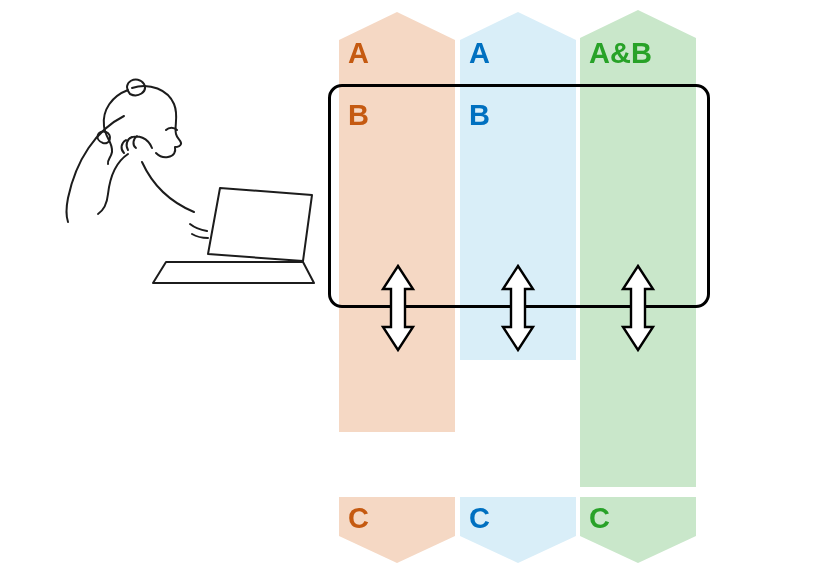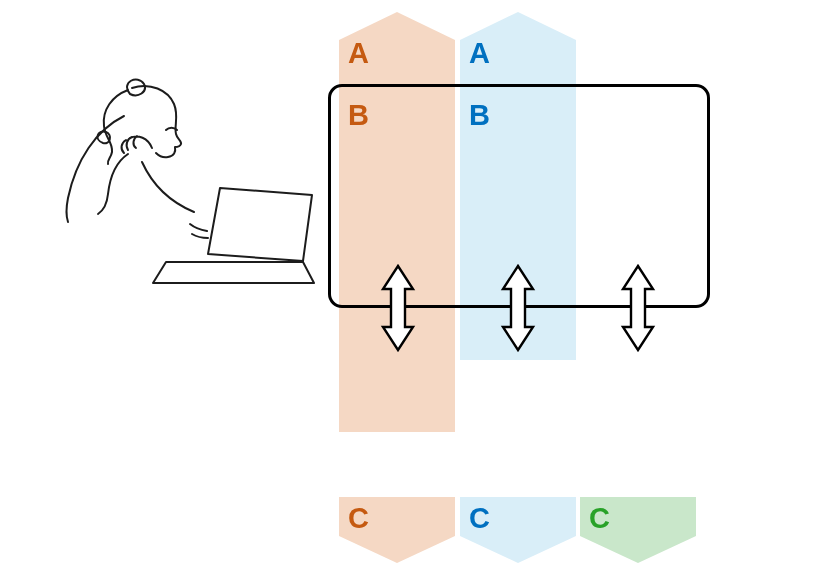--- a/index.html
+++ b/index.html
@@ -64,20 +64,24 @@
     <span class="label" style="top: 27px; color: rgb(197, 90, 17);">A</span>
     <span class="label" style="top: 89px; color: rgb(197, 90, 17);">B</span>
   </div>
 
   <div class="col" style="left:460px; top:12px; width:116px; height:348px;">
     <div class="col-shape chevron-up" style="background-color: rgb(217, 238, 248);"></div>
     <span class="label" style="top: 27px; color: rgb(0, 112, 192);">A</span>
     <span class="label" style="top: 89px; color: rgb(0, 112, 192);">B</span>
   </div>
 
+  <div class="col" style="left:580px; top:10px; width:116px; height:477px;">
+    <div class="col-shape chevron-up" style="background-color: rgb(201, 231, 202);"></div>
+    <span class="label" style="top: 29px; color: rgb(40, 162, 40);">A&amp;B</span>
+  </div>
 
   <div class="frame"></div>
 
   <svg class="arrow" style="left:378px; top:263px;" width="40" height="90" viewBox="0 0 40 90">
     <path d="M20 3 L35 26 L27 26 L27 64 L35 64 L20 87 L5 64 L13 64 L13 26 L5 26 Z"></path>
   </svg>
   <svg class="arrow" style="left:498px; top:263px;" width="40" height="90" viewBox="0 0 40 90">
     <path d="M20 3 L35 26 L27 26 L27 64 L35 64 L20 87 L5 64 L13 64 L13 26 L5 26 Z"></path>
   </svg>
   <svg class="arrow" style="left:618px; top:263px;" width="40" height="90" viewBox="0 0 40 90">

